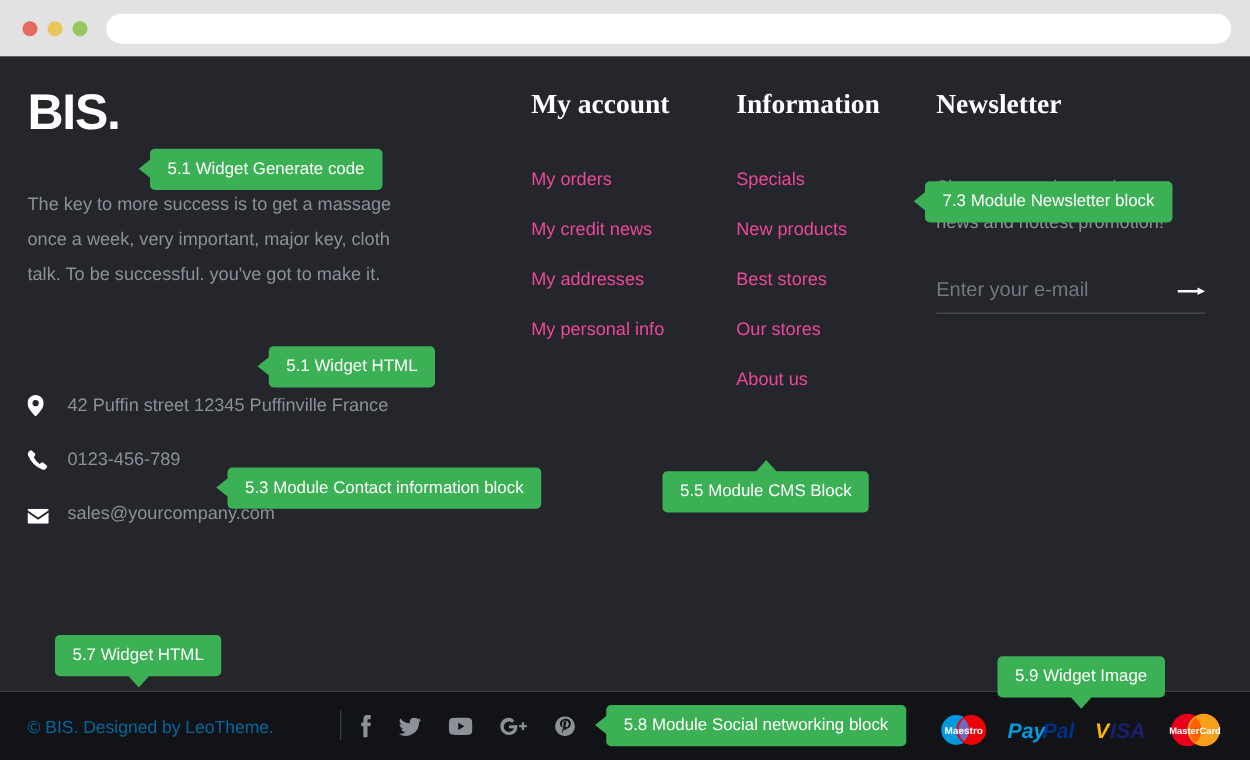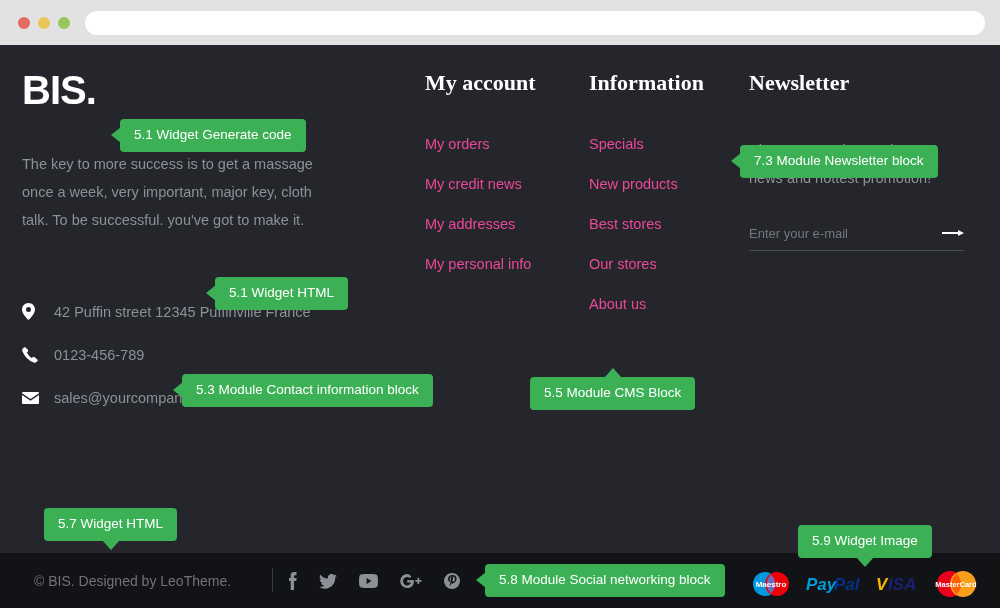--- a/index.html
+++ b/index.html
@@ -44,21 +44,21 @@
     font-family: "Liberation Sans", sans-serif;
     font-size: 40px; font-weight: bold; color: #ffffff;
     letter-spacing: -1px; line-height: 1;
   }
   .about-text {
     position: absolute; left: 22px; top: 150px; width: 300px;
     font-size: 14.5px; color: #8d9097; line-height: 28px;
   }
   .contact-list { position: absolute; left: 22px; top: 290px; width: 380px; }
   .contact-row {
-    display: flex; align-items: center; height: 43px; gap: 0;
+    display: flex; align-items: flex-end; height: 43px; gap: 0;
   }
   .contact-ico {
     width: 32px; flex: 0 0 32px; color: #ffffff;
     display: flex; align-items: center; justify-content: flex-start;
   }
   .contact-ico svg { display: block; }
   .contact-txt { font-size: 14.5px; color: #8d9097; }
 
   
   .col { position: absolute; top: 70px; }
@@ -79,33 +79,33 @@
     margin-top: 40px; font-size: 14.5px; color: #8d9097;
     line-height: 28px; width: 210px;
   }
   .news-form {
     position: relative; margin-top: 32px; width: 215px;
     border-bottom: 1px solid #4a4d54; padding-bottom: 8px;
   }
   .news-input {
     width: 180px; background: transparent; border: none; outline: none;
     font-family: "Liberation Sans", sans-serif;
-    font-size: 13px; color: #b9bcc2; padding: 0;
+    font-size: 16px; color: #b9bcc2; padding: 0;
   }
   .news-input::placeholder { color: #74777e; }
   .news-submit {
     position: absolute; right: 0; bottom: 8px; background: transparent;
     border: none; cursor: pointer; color: #ffffff; padding: 0;
     display: flex; align-items: center;
   }
 
   
   .copyright {
     position: absolute; left: 22px; top: 573px;
-    font-size: 14px; color: #737373; white-space: nowrap; margin-left: 12px;
+    font-size: 14px; color: #0369a1; white-space: nowrap;
   }
   .bb-divider {
     position: absolute; left: 272px; top: 568px;
     width: 1px; height: 24px; background: #3a3d43;
   }
   .socials { position: absolute; left: 288px; top: 572px; display: flex; gap: 22px; }
   .socials a { color: #8d9097; display: flex; align-items: center; }
   .payments { position: absolute; right: 20px; top: 570px; display: flex; align-items: center; gap: 12px; }
   .pay { display: flex; align-items: flex-start; }
 

